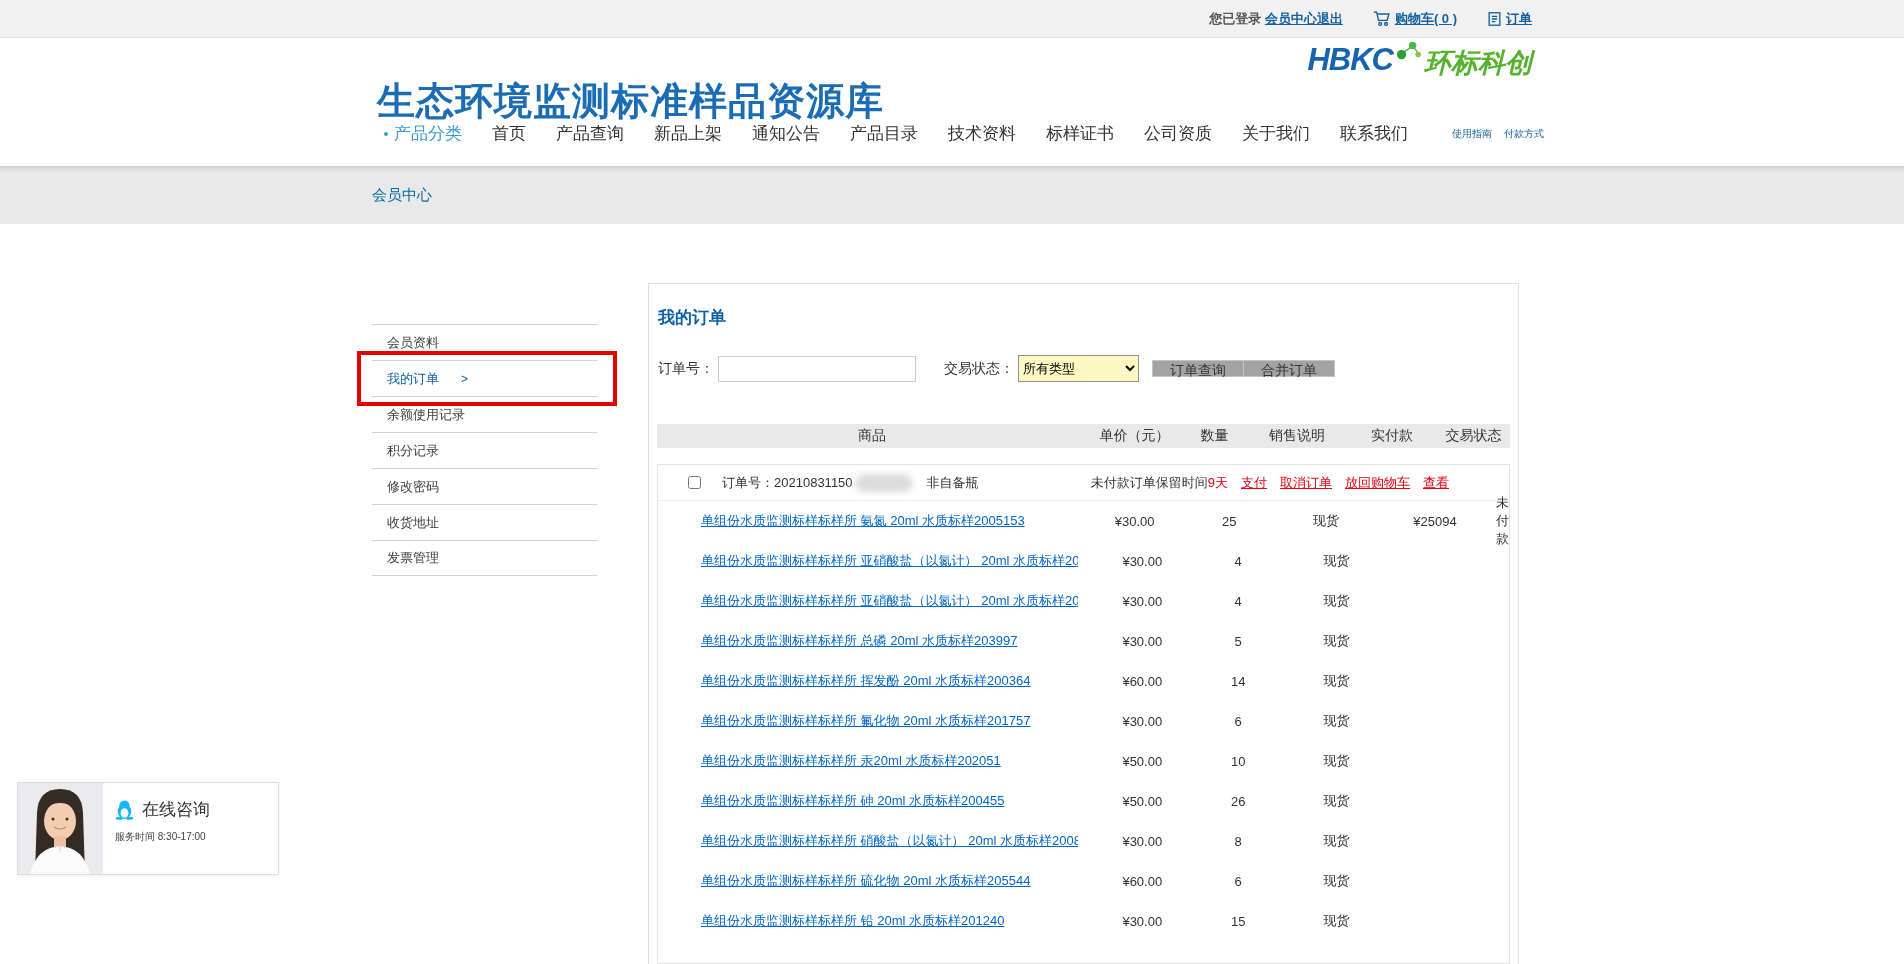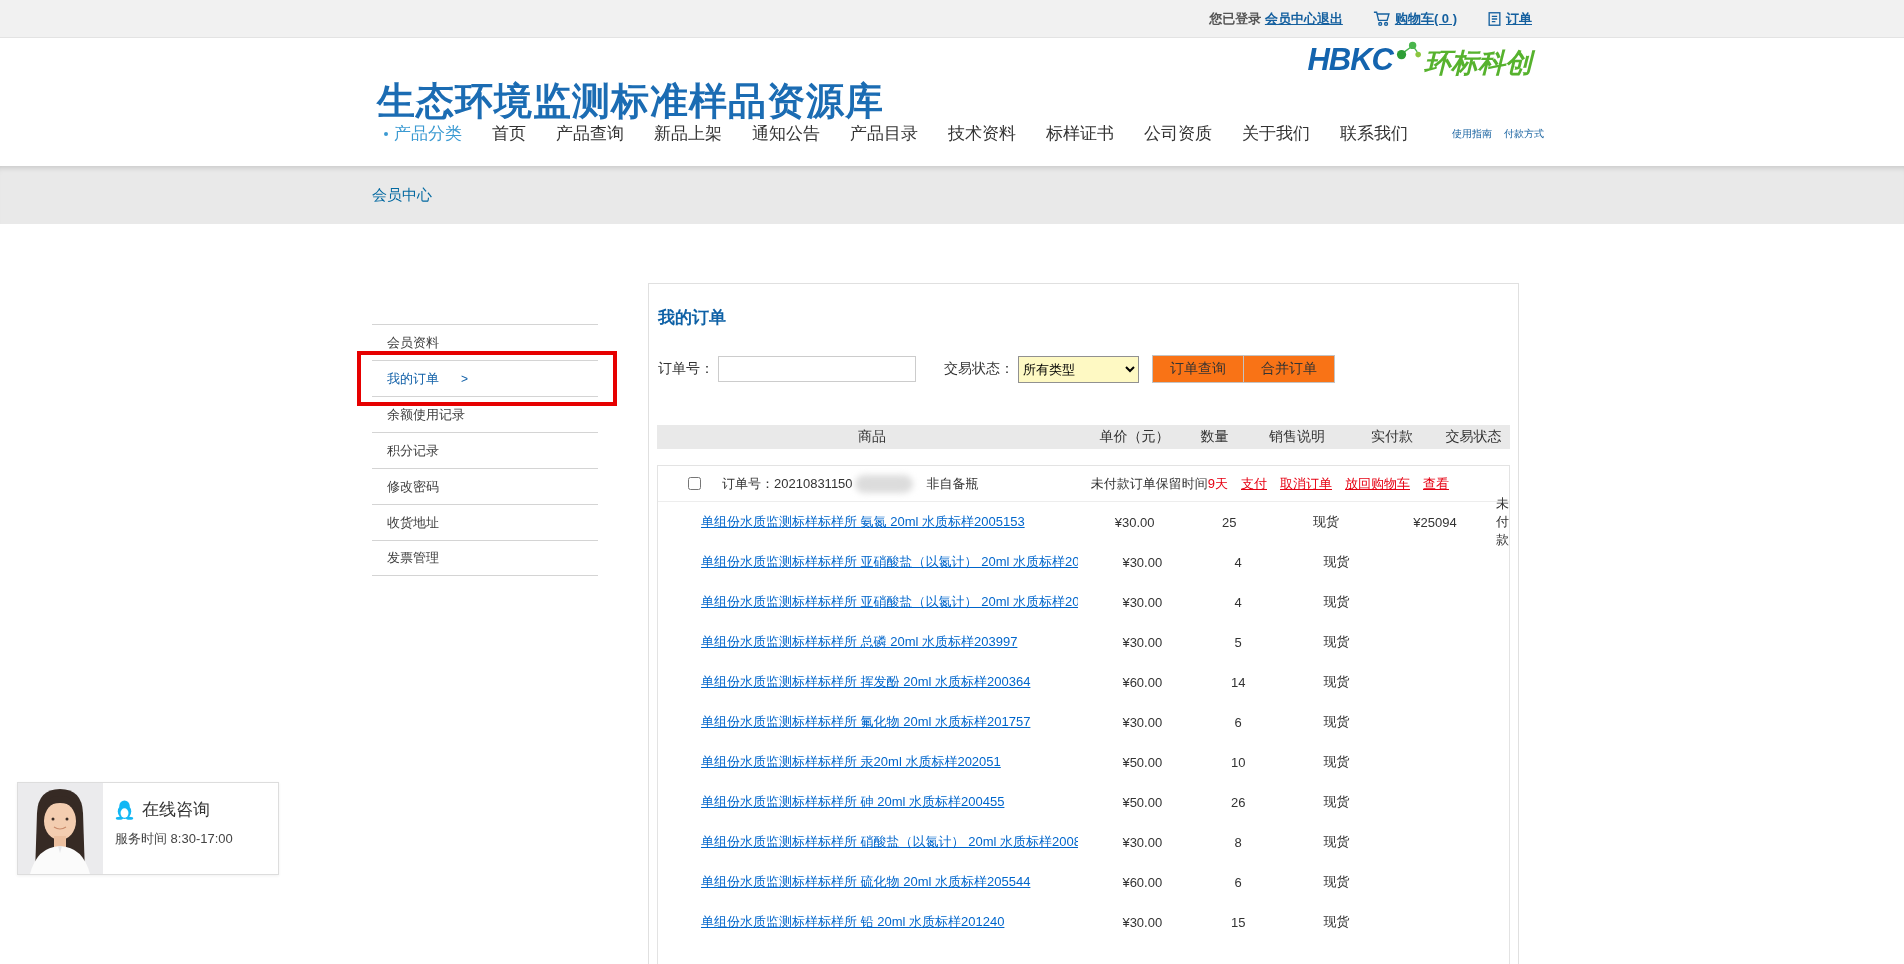--- a/index.html
+++ b/index.html
@@ -50,21 +50,21 @@
   .side-arrow { margin-left:22px; color:#1160a8; font-size:12px; }
   .active-box { position:absolute; left:-15px; top:27px; width:260px; height:55px; border:4px solid #e60000; pointer-events:none; z-index:2; }
 
   
   .panel { position:absolute; left:276px; top:59px; width:871px; min-height:940px; border:1px solid #e0e0e0; background:#fff; padding-top:22px; }
   .panel-title { margin-left:9px; font-size:17px; font-weight:bold; color:#0e61a6; }
   .filter-row { margin:26px 0 0 9px; display:flex; align-items:center; font-size:14px; color:#333; }
   .filter-input { width:198px; height:26px; border:1px solid #ccc; margin-left:4px; padding:0 6px; font-size:13px; }
   .sel-label { margin-left:28px; }
   .filter-select { width:121px; height:27px; border:1px solid #919191; margin-left:4px; font-size:13px; background:#fef9c3; }
-  .btn { width:92px; height:28px; background:#f97316; border:1px solid #c3c3c3; font-size:14px; color:#333; cursor:pointer; }
+  .btn { width:92px; height:17px; background:#a3a3a3; border:1px solid #c3c3c3; font-size:14px; color:#333; cursor:pointer; }
   .btn-search { margin-left:13px; }
   .btn-merge { margin-left:-1px; }
 
   
   .otable { margin:42px 8px 0 8px; font-size:13px; }
   .thead { display:flex; align-items:center; height:24px; background:#e9e9e9; font-size:14px; color:#333; }
   .c1 { width:430px; text-align:center; }
   .c2 { width:95px;  text-align:center; }
   .c3 { width:65px;  text-align:center; }
   .c4 { width:100px; text-align:center; }
@@ -81,21 +81,21 @@
   .order-action { color:#e60012; text-decoration:underline; margin-left:13px; }
   .prow { display:flex; align-items:center; height:40px;gap:18px; }
   .pname { width:430px; padding-left:43px; color:#0066cc; text-decoration:underline; white-space:nowrap; overflow:hidden; }
 
   
   .consult { position:absolute; left:17px; top:782px; width:262px; height:93px; background:#fff; border:1px solid #ddd; display:flex; box-shadow:0 1px 3px rgba(0,0,0,0.06); }
   .photo { width:85px; height:91px; flex:none; }
   .cinfo { flex:1; padding:15px 0 0 12px; }
   .crow1 { display:flex; align-items:center; font-size:17px; color:#333; }
   .qq { margin-right:8px; display:inline-flex; }
-  .ctime { margin-top:9px; font-size:13px; color:#444; }
+  .ctime { margin-top:9px; font-size:10px; color:#444; }
 </style>
 </head>
 <body>
 
 <div class="topbar">
   <div class="topbar-inner">
     <div class="tb-group">
       <span>您已登录</span>&nbsp;
       <a>会员中心退出</a>
     </div>

